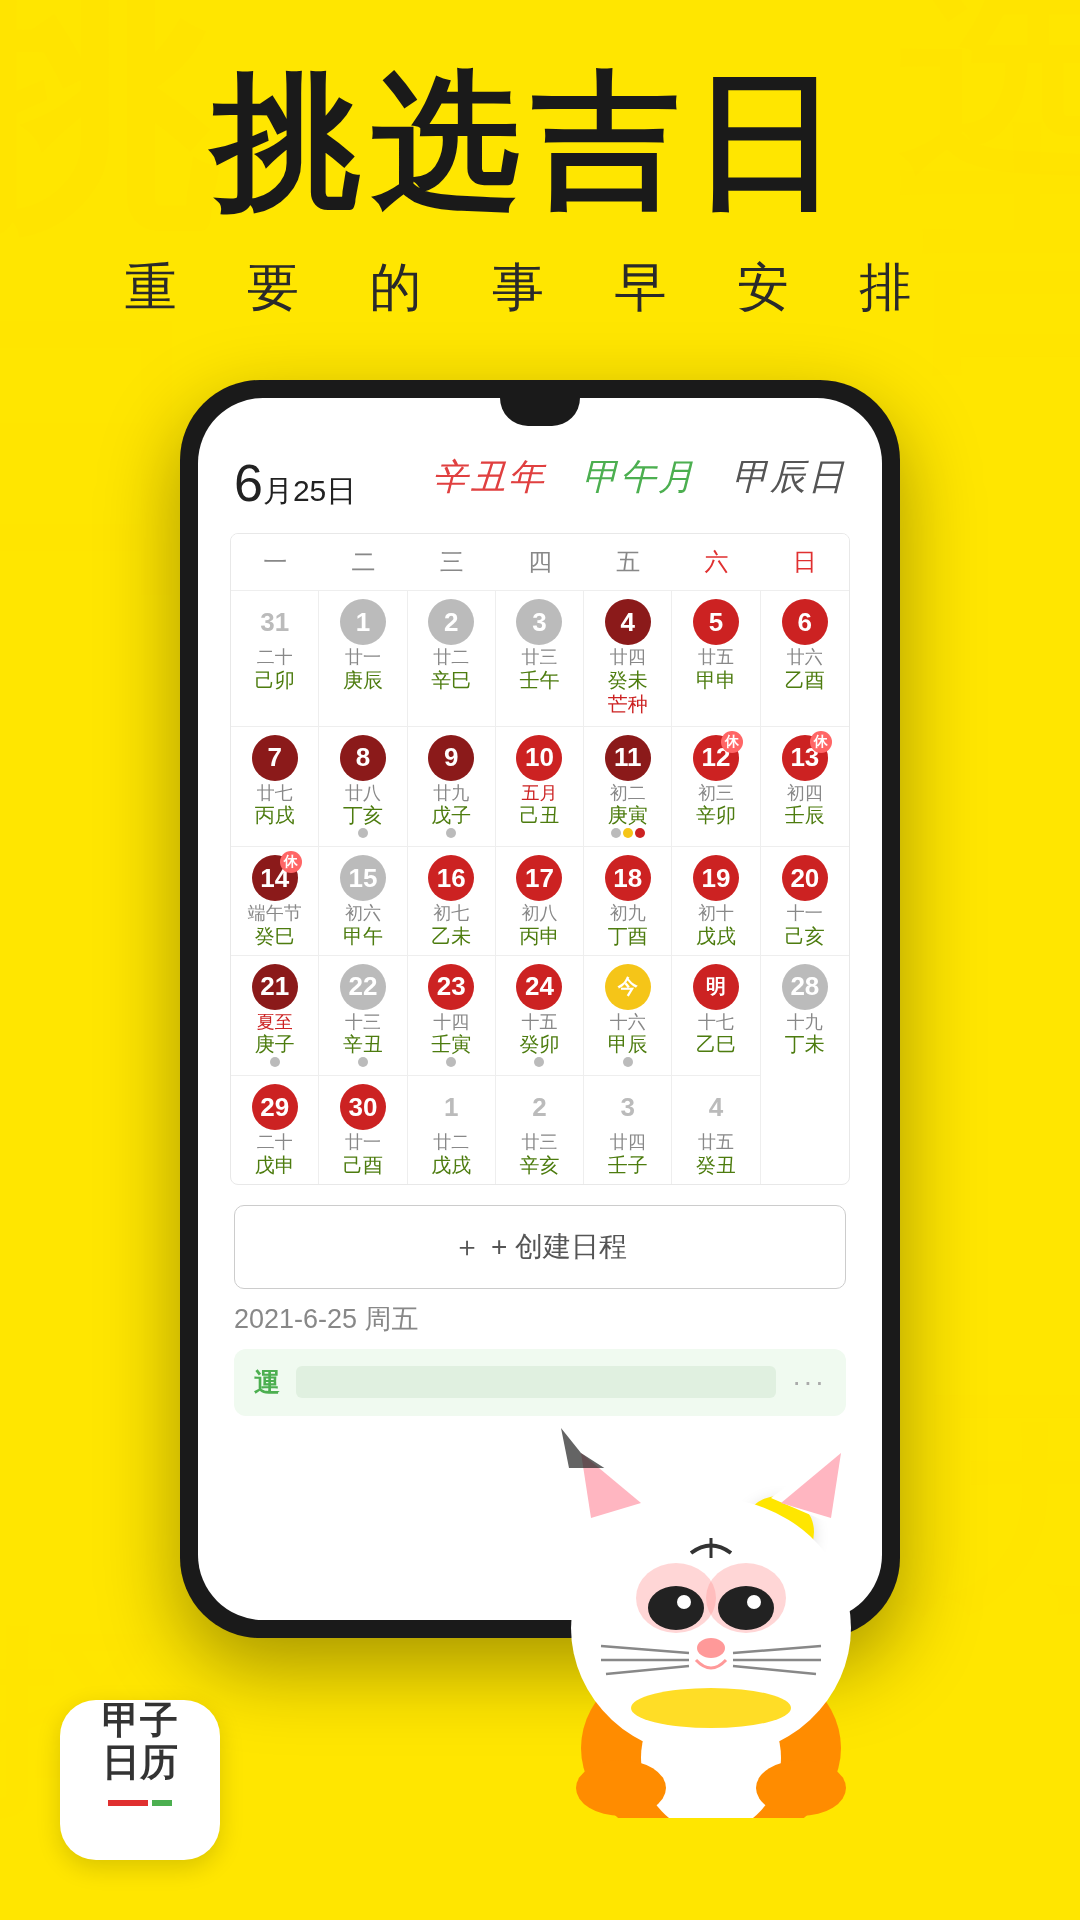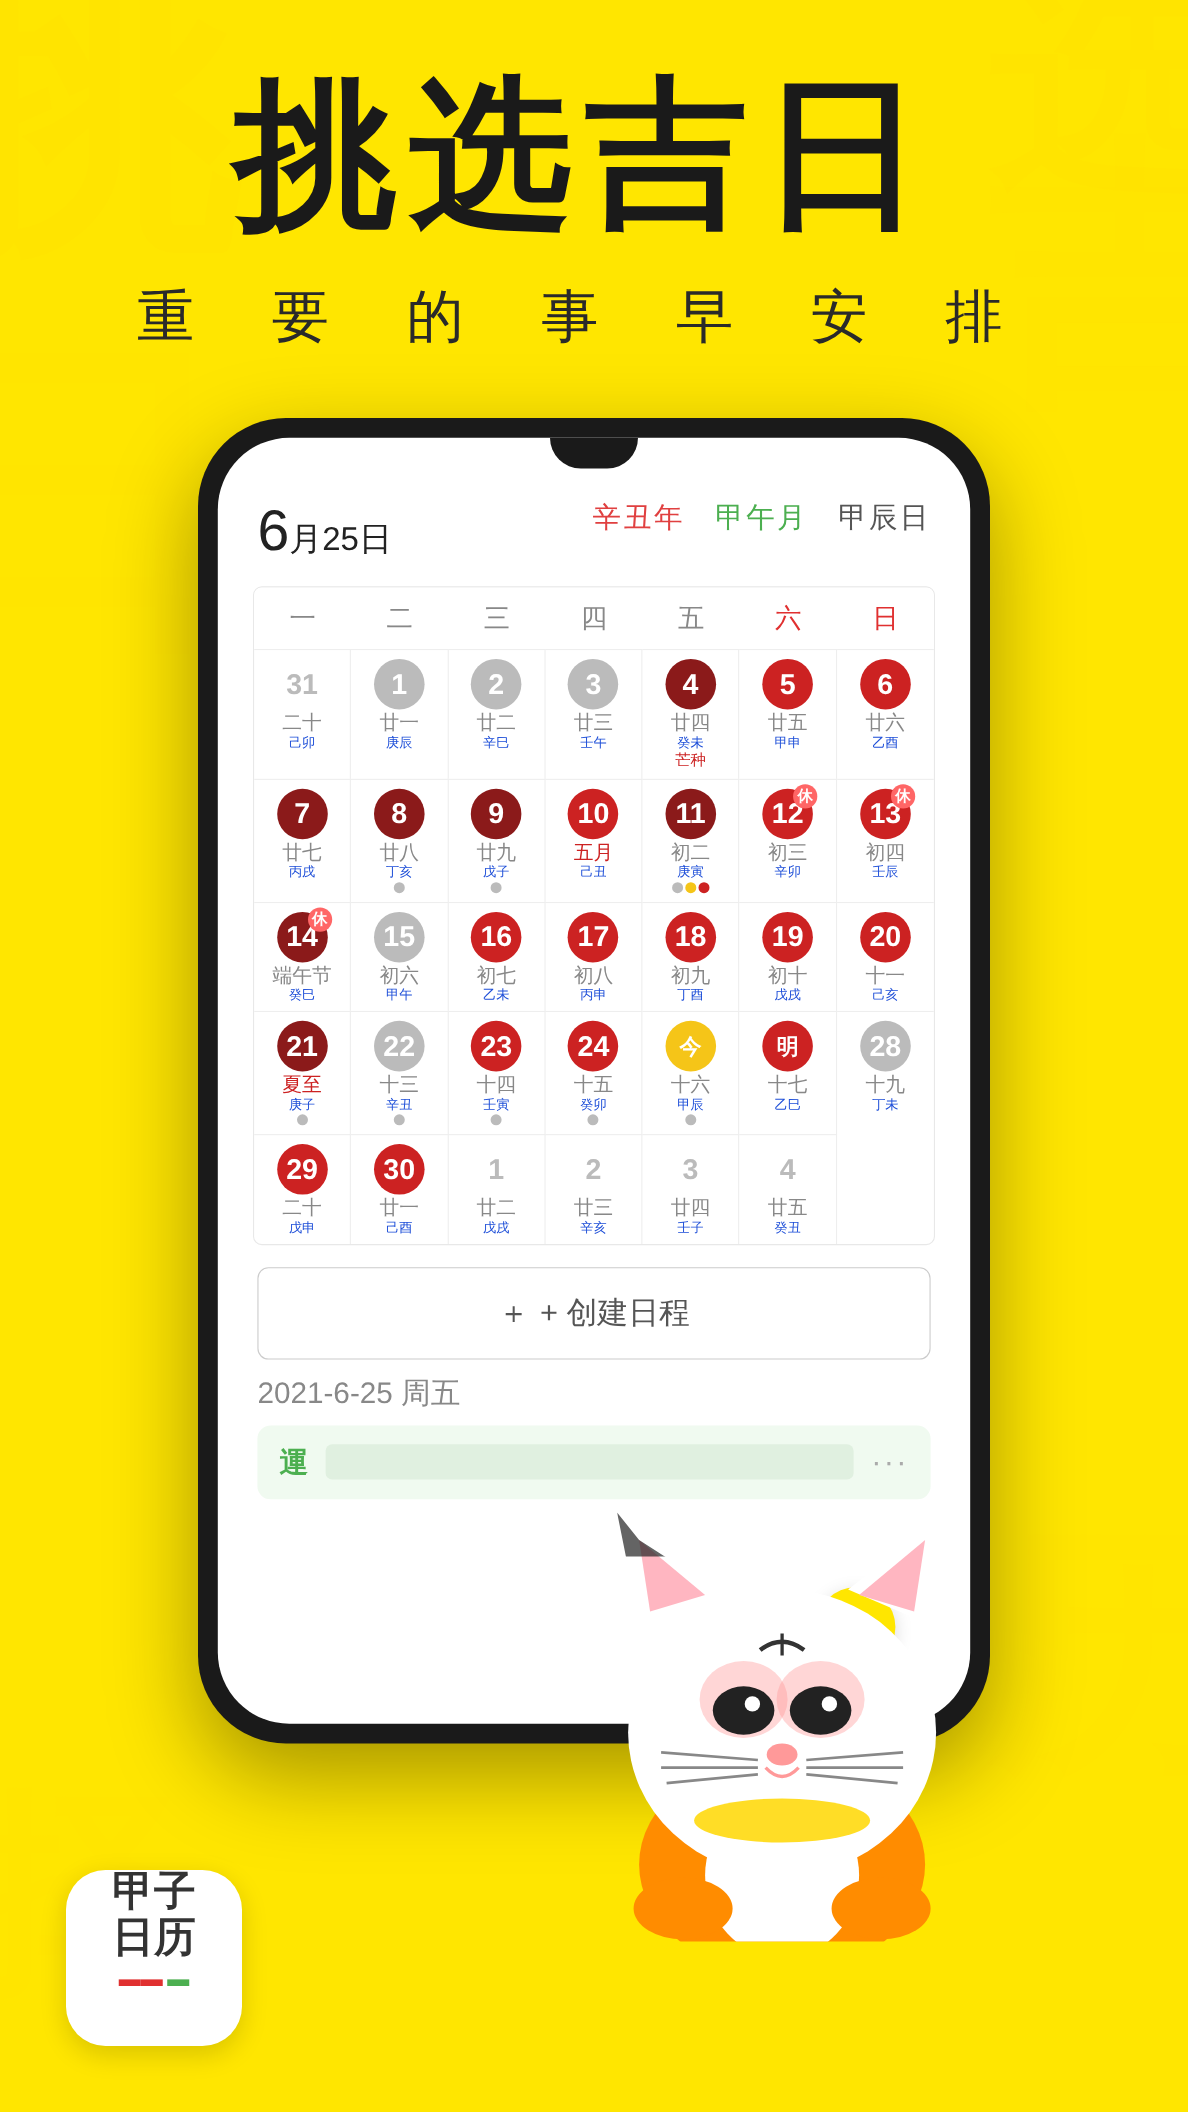--- a/index.html
+++ b/index.html
@@ -95,23 +95,24 @@
     }
     .cal-date-main {
       font-size: 52px;
       font-weight: 300;
       color: #222;
     }
     .cal-date-main span {
       font-size: 30px;
     }
     .cal-lunar {
-      font-size: 26px;
+      font-size: 36px;
       color: #555;
       letter-spacing: 2px;
+      font-style: italic;
     }
     .cal-lunar .year { color: #e04040; }
     .cal-lunar .month { color: #4CAF50; }
     .cal-lunar .day { color: #555; }
 
     
     .cal-grid {
       border: 1px solid #e8e8e8;
       border-radius: 8px;
       overflow: hidden;
@@ -192,40 +193,40 @@
 
     .day-lunar {
       font-size: 18px;
       color: #888;
       margin-top: 2px;
       line-height: 1.2;
     }
     .day-lunar.red-text { color: #CC2222; }
 
     .day-sub {
-      font-size: 12px;
-      color: #1d4ed8;
+      font-size: 20px;
+      color: #4d7c0f;
       line-height: 1.1;
     }
     .event-dot {
       display: flex;
       gap: 2px;
       margin-top: 2px;
     }
     .dot {
       width: 10px;
       height: 10px;
       border-radius: 50%;
     }
     .dot.gray-dot { background: #bbb; }
     .dot.gold-dot { background: #f5c518; }
     .dot.red-dot { background: #CC2222; }
 
     .jieqi-label {
-      font-size: 14px;
+      font-size: 20px;
       color: #CC2222;
     }
 
     
     .create-btn {
       display: flex;
       align-items: center;
       justify-content: center;
       border: 1.5px solid #ccc;
       border-radius: 10px;

